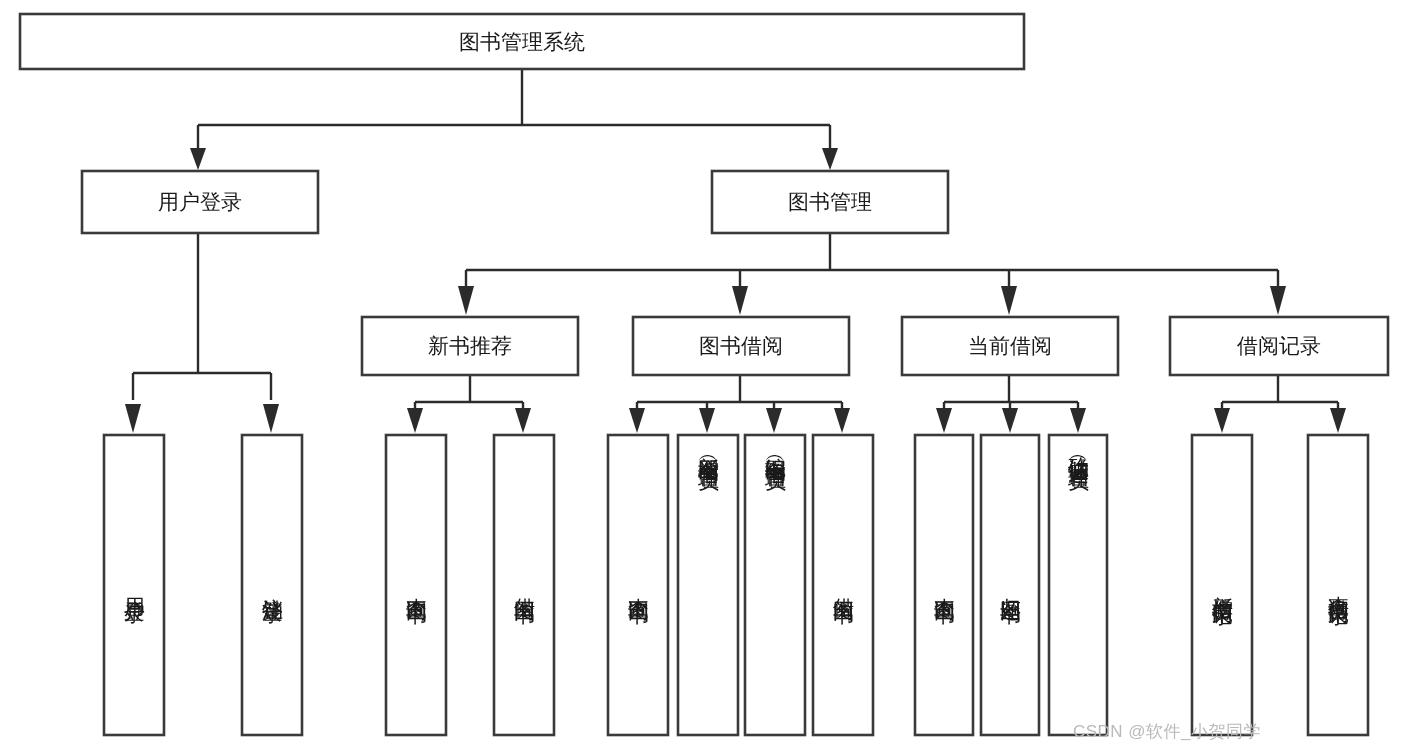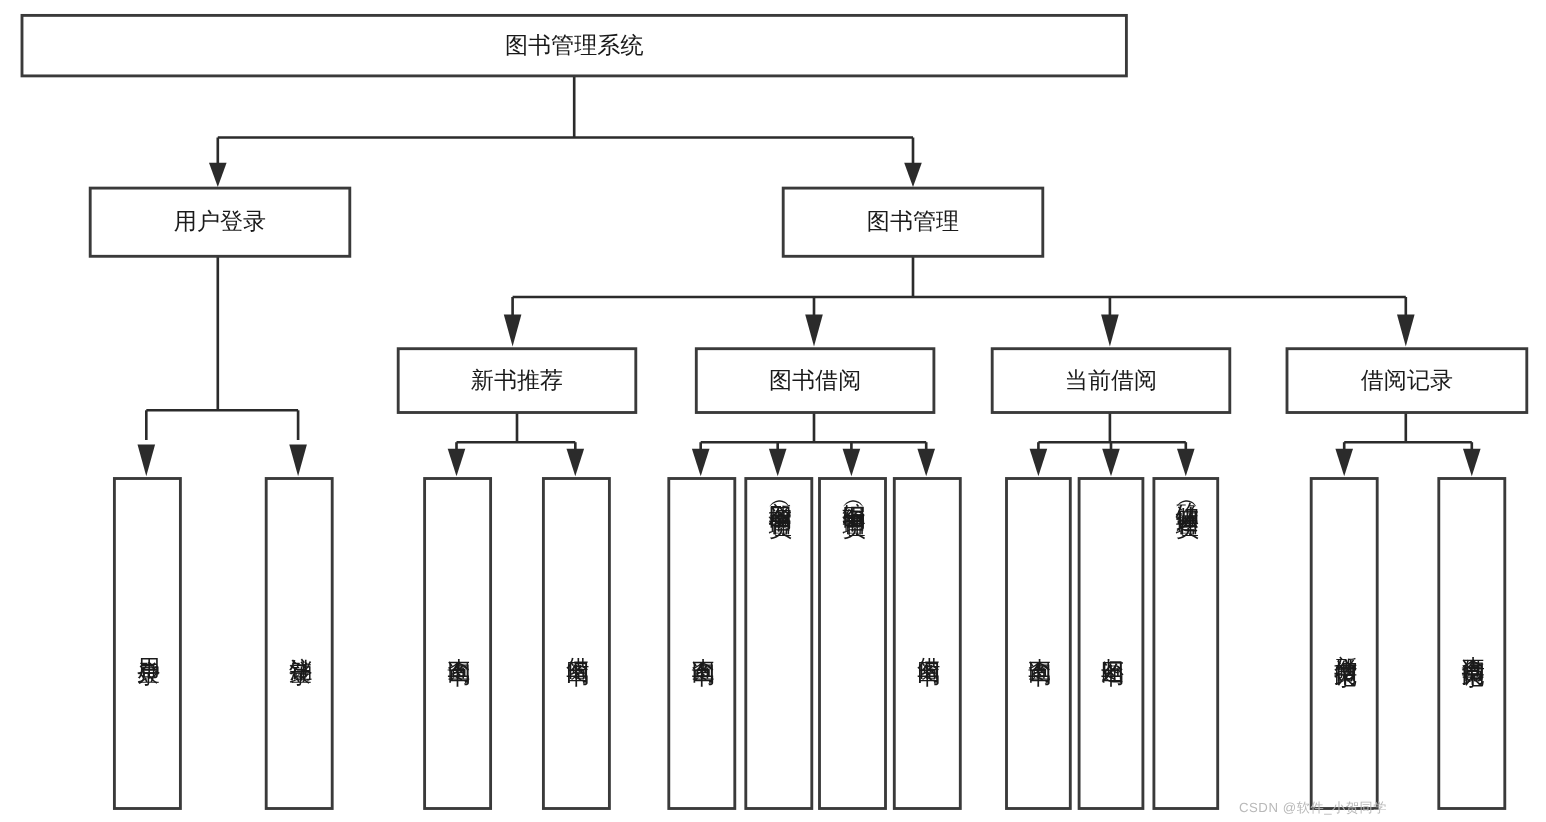--- a/index.html
+++ b/index.html
@@ -44,21 +44,21 @@
   }
   .arrow-head {
     fill: #2b2b2b;
     stroke: none;
   }
   .watermark {
     position: absolute;
     right: 8px;
     bottom: 4px;
     font-family: "Liberation Sans", sans-serif;
-    font-size: 12px;
+    font-size: 17px;
     color: #b9b9b9;
     white-space: nowrap;
     letter-spacing: 0.5px;
   }
   .vtext-box {
     position: absolute;
     display: flex;
     align-items: center;
     justify-content: center;
     pointer-events: none;

